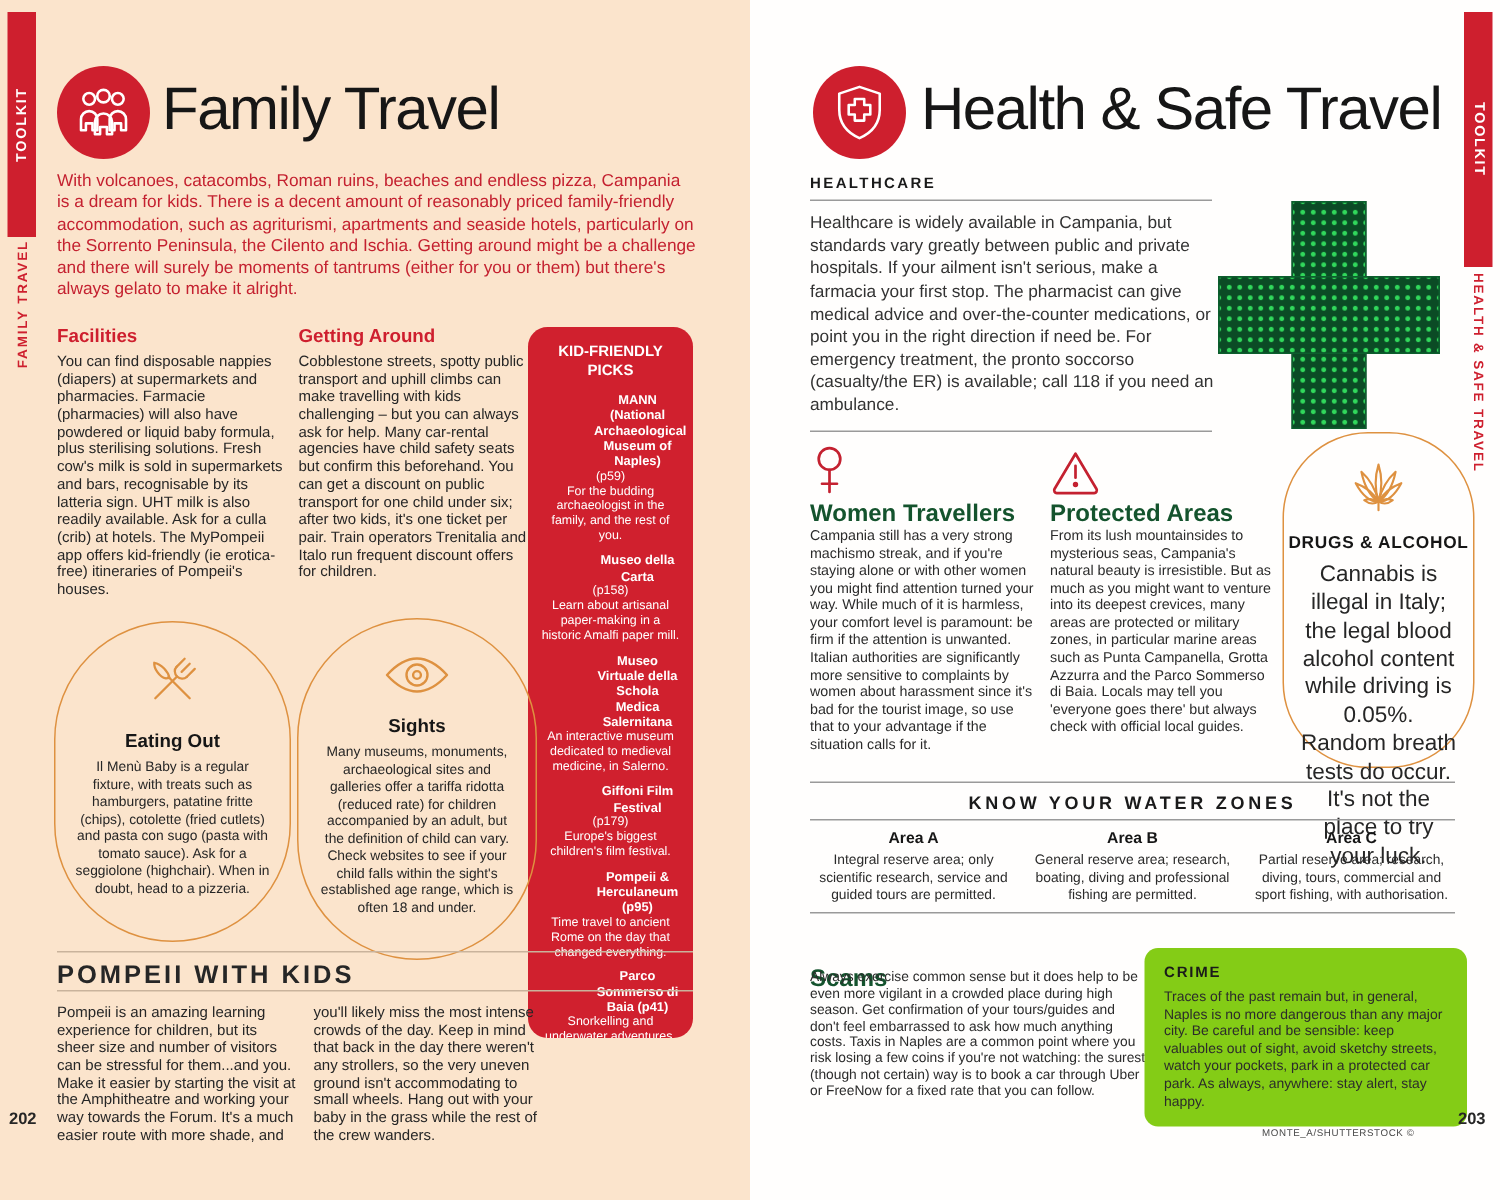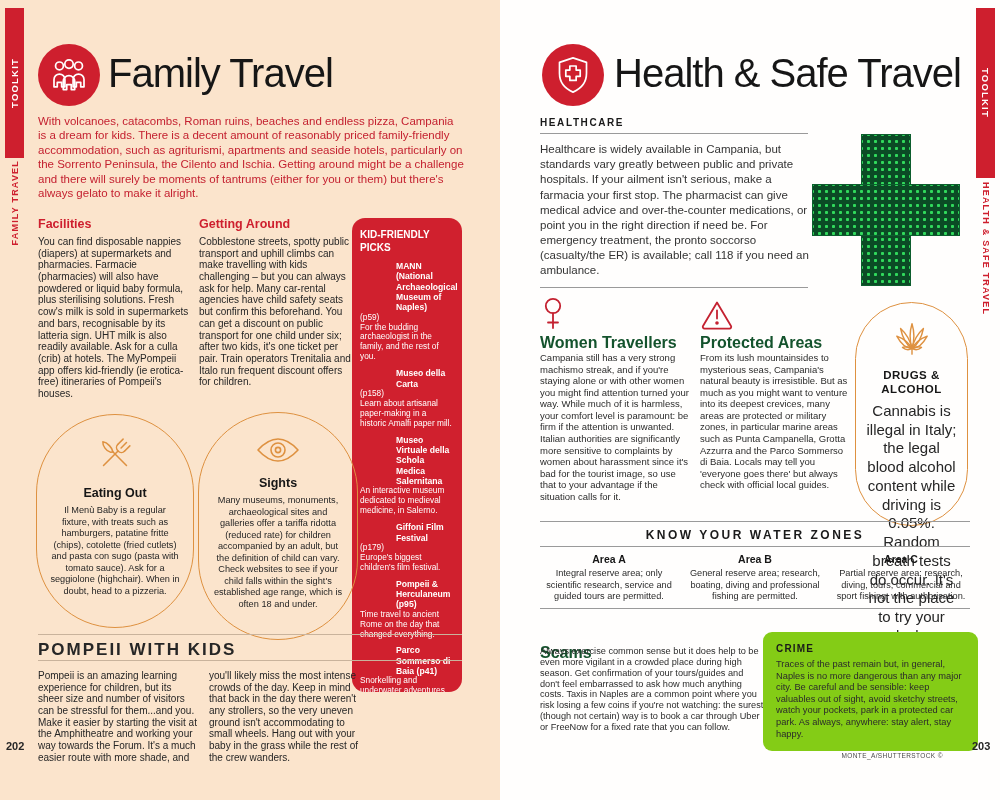--- a/index.html
+++ b/index.html
@@ -25,21 +25,21 @@
   .hdr-circle { width:62px; height:62px; border-radius:50%; background:#ce1f2e;
                 display:flex; align-items:center; justify-content:center; }
   .hdr-title { font-size:40px; letter-spacing:-1px; color:#161616; white-space:nowrap; }
 
   .intro { font-size:11.5px; line-height:1.25; color:#c42130; }
 
   .colhead { color:#ce1f2e; font-weight:bold; font-size:12.5px; margin-bottom:5px; }
   .colbody { font-size:10px; line-height:1.17; color:#262626; }
 
   
-  .picks { background:#d0202e; border-radius:13px; color:#fff; 
+  .picks { background:#d0202e; border-radius:13px; color:#fff; text-align:center;
            padding:11px 8px; overflow:hidden; }
   .picks-head { font-weight:bold; font-size:10px; line-height:1.25; margin-bottom:7px; }
   .pick { margin-bottom:6px; }
   .pick-title { font-weight:bold; font-size:8.6px; line-height:1.2;margin-left:36px; }
   .pick-page  { font-size:8.3px; line-height:1.2; }
   .pick-desc  { font-size:8.3px; line-height:1.2; }
 
   
   .oval { border:1.5px solid #de9140; text-align:center; background:transparent; }
   .oval-head { font-weight:bold; font-size:12.5px; color:#161616; margin:7px 0 5px; }
@@ -224,21 +224,21 @@
     <div class="abs" style="left:200px; top:299px;">
       <svg width="34" height="31" viewBox="0 0 34 31" fill="none" stroke="#c42130" stroke-width="1.8" stroke-linecap="round" stroke-linejoin="round">
         <path d="M17 3.5 31 27a1.8 1.8 0 0 1-1.6 2.7H4.6A1.8 1.8 0 0 1 3 27Z"></path>
         <path d="M17 11.5v8"></path>
         <circle cx="17" cy="24" r="0.9" fill="#c42130"></circle>
       </svg>
     </div>
     <div class="abs subhead" style="left:200px; top:334px;">Protected Areas</div>
     <div class="abs subbody" style="left:200px; top:352px; width:153px;">From its lush mountainsides to mysterious seas, Campania's natural beauty is irresistible. But as much as you might want to venture into its deepest crevices, many areas are protected or military zones, in particular marine areas such as Punta Campanella, Grotta Azzurra and the Parco Sommerso di Baia. Locals may tell you 'everyone goes there' but always check with official local guides.</div>
 
-    <div class="abs oval" style="left:355px; top:302px; width:113px; height:224px; border-radius:57px; padding-top:16px;">
+    <div class="abs oval" style="left:355px; top:288px; width:128px; height:224px; border-radius:57px; padding-top:16px;">
       <span style="display:inline-block;">
         <svg width="38" height="38" viewBox="0 0 40 40" fill="none" stroke="#de9140" stroke-width="1.5" stroke-linejoin="round" stroke-linecap="round">
           <path d="M20 37v-6"></path>
           <path d="M20 31Q16 18 20 5Q24 18 20 31Z"></path>
           <path d="M20 31Q11 25 8 10Q17 18 20 31Z"></path>
           <path d="M20 31Q29 25 32 10Q23 18 20 31Z"></path>
           <path d="M20 31Q11 31 4 18Q15 22 20 31Z"></path>
           <path d="M20 31Q29 31 36 18Q25 22 20 31Z"></path>
           <path d="M20 31q-5 3-10-1 5-2 10 1z"></path>
           <path d="M20 31q5 3 10-1-5-2-10 1z"></path>

